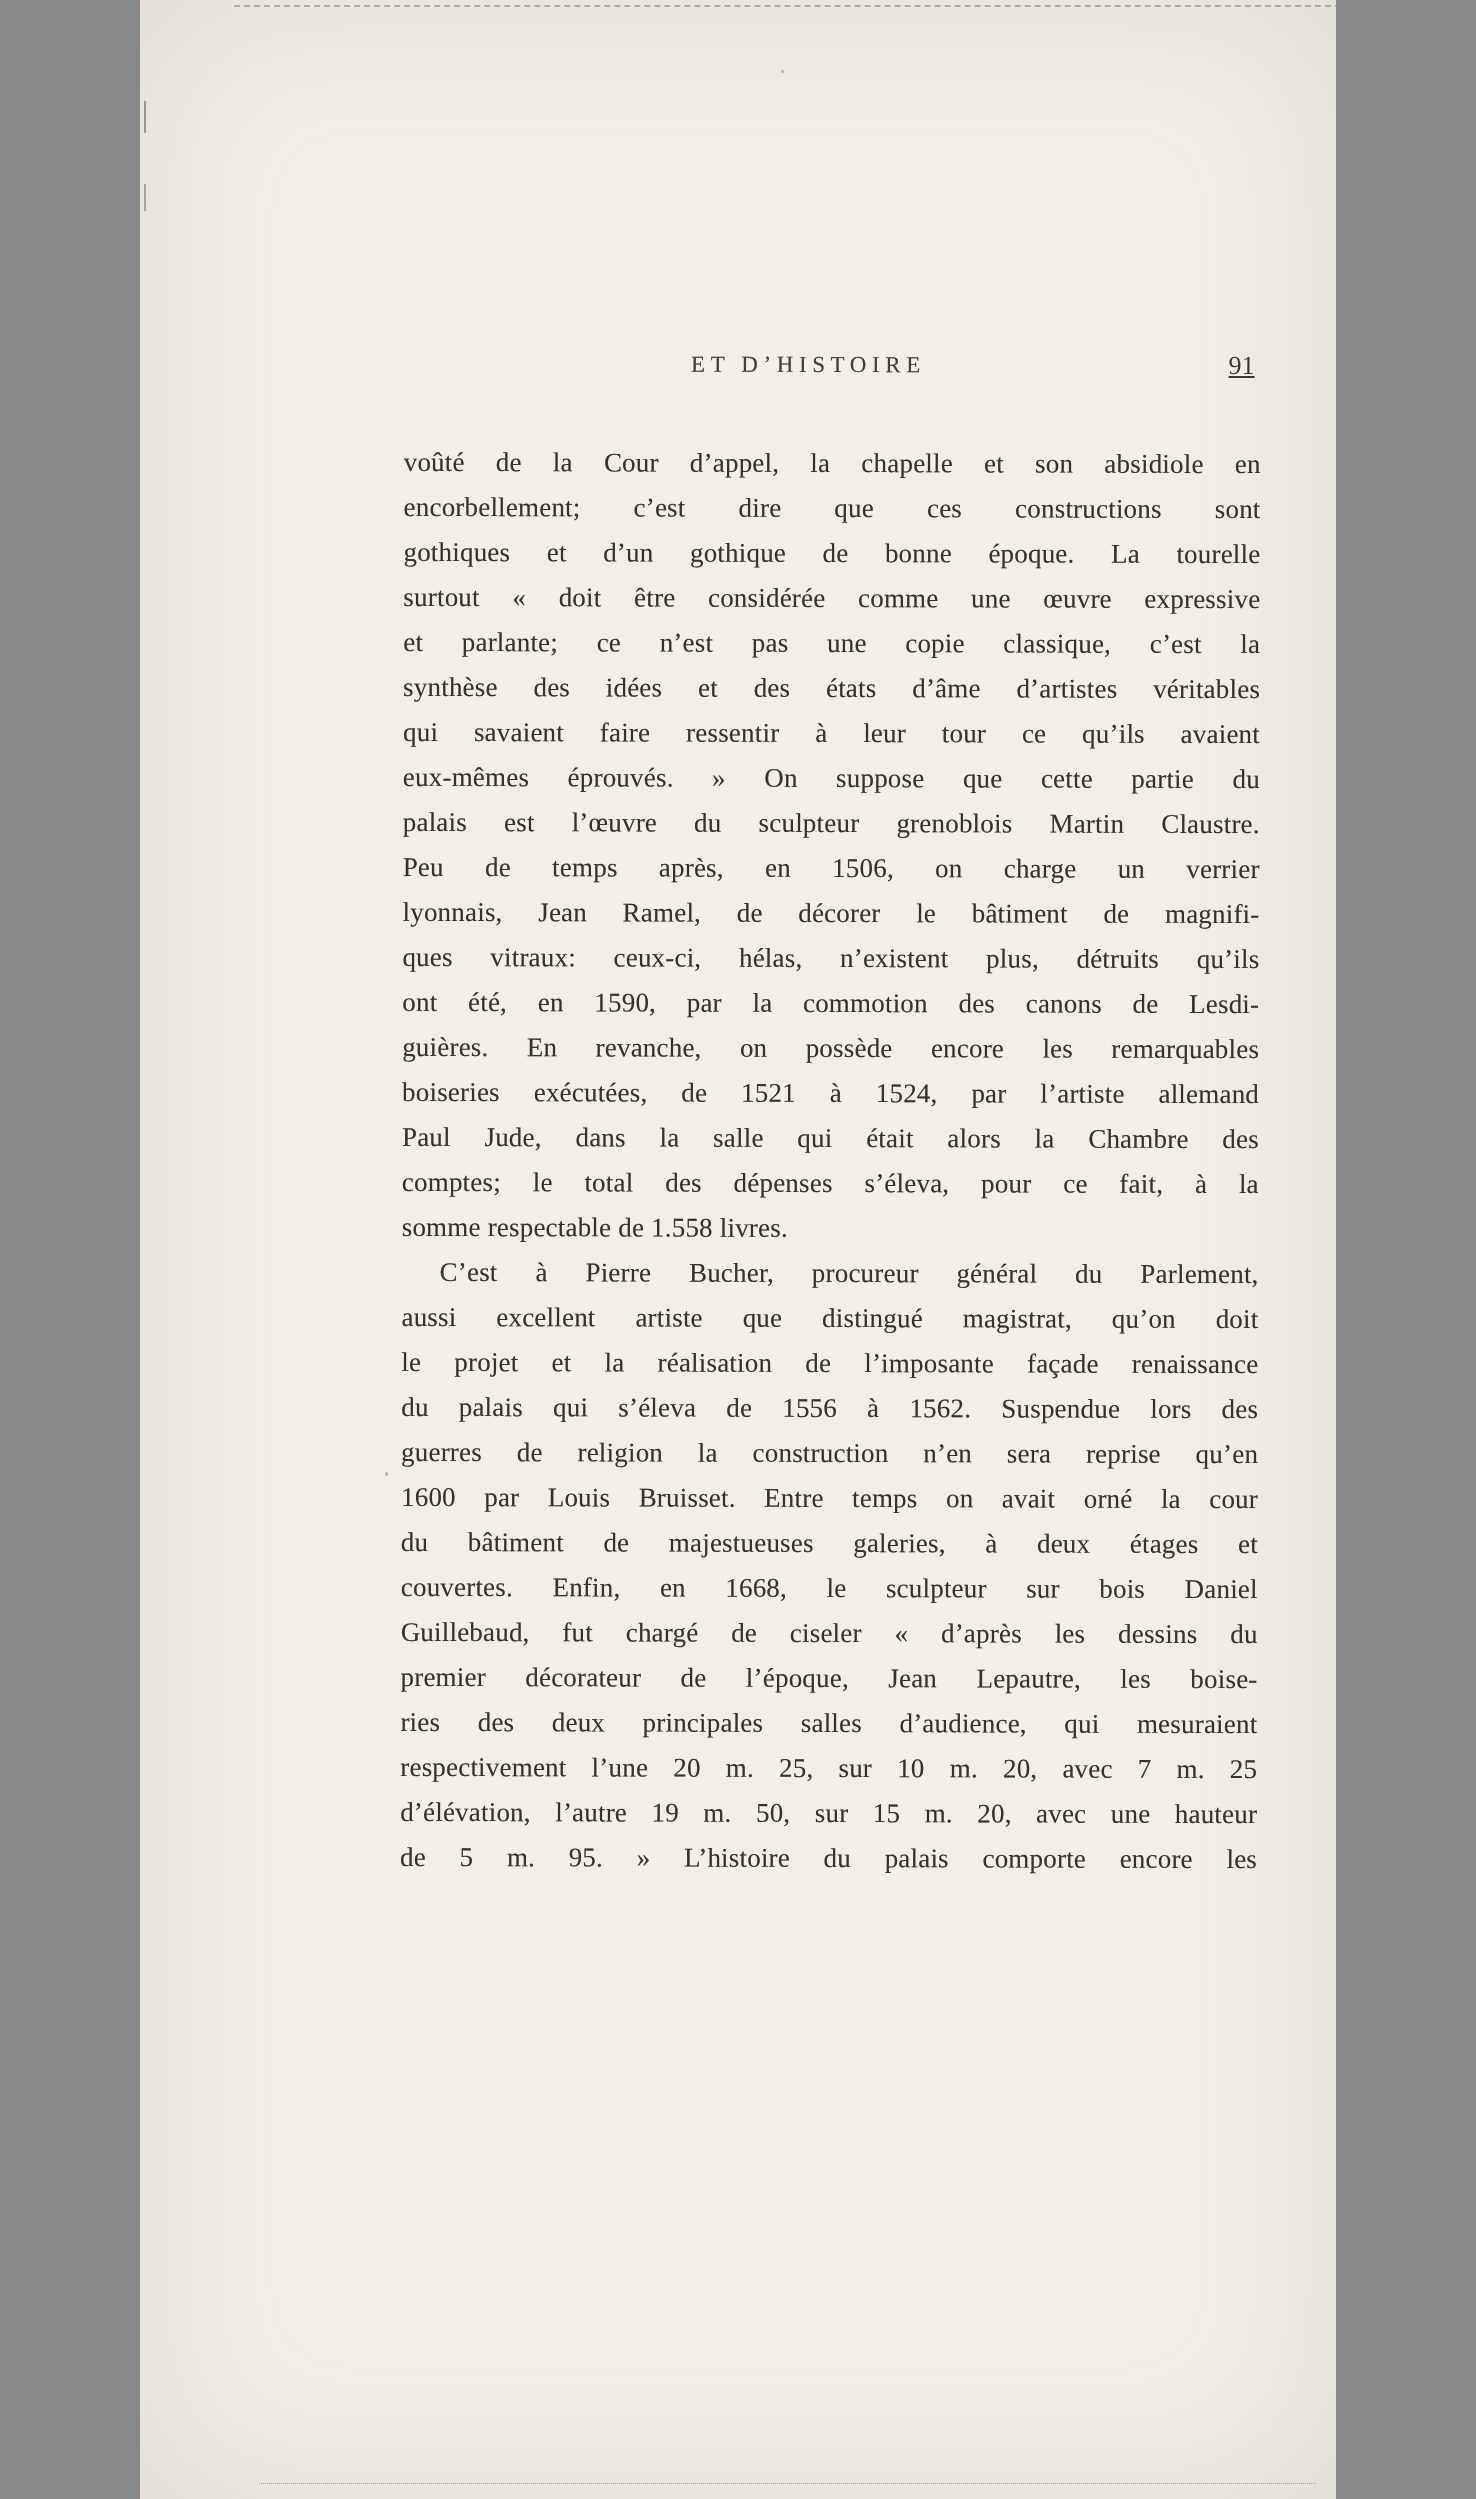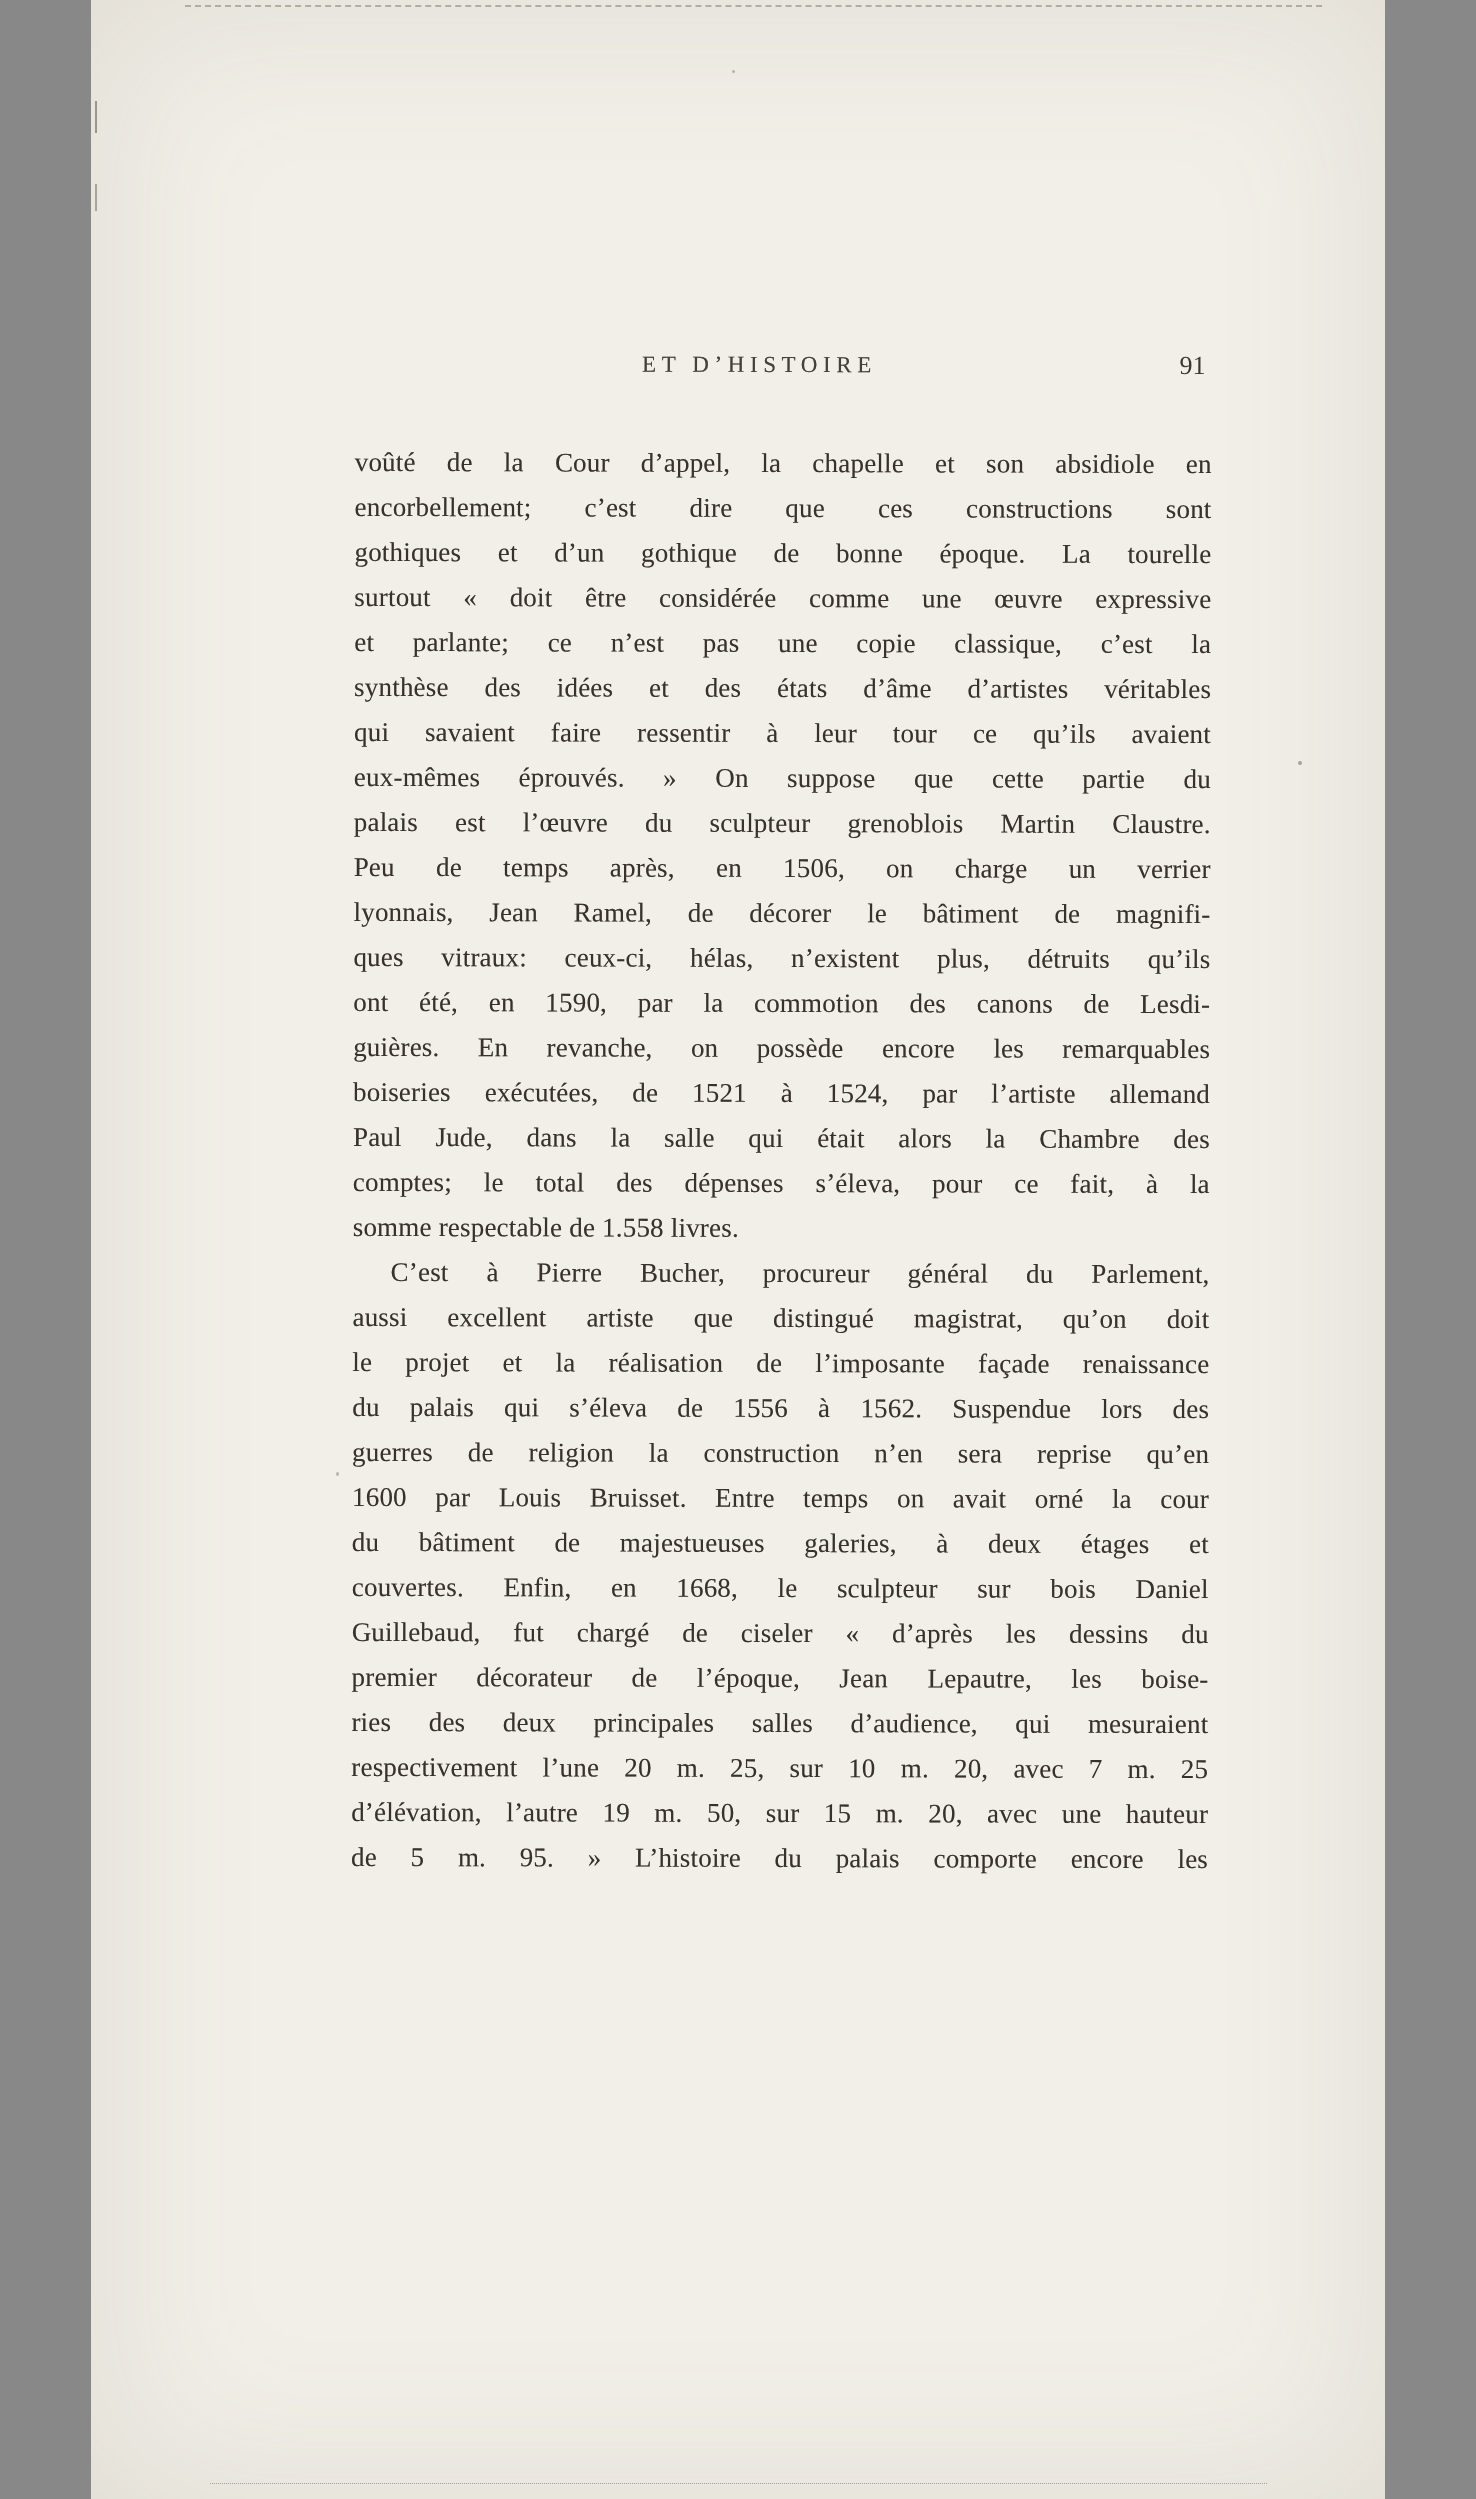--- a/index.html
+++ b/index.html
@@ -2,21 +2,21 @@
 <html style="--paper: #f2efe8; --ink: #38322b;font-size:12.7px"><head>
 <meta charset="utf-8">
 <style>
   html, body {
     margin: 0;
     padding: 0;
     background: #888;
   }
   .scan-page {
     position: relative;
-    width: 1294px;
+    width: 1196px;
     height: 2500px;
     margin: 0 auto;
     background: var(--paper, #f2efe8);
     box-shadow: inset 0 0 175px rgba(115, 105, 88, 0.14);
     overflow: hidden;
     font-family: "Liberation Serif", "DejaVu Serif", serif;
     color: var(--ink, #38322b);
   }
   .text-block {
     position: absolute;
@@ -40,20 +40,21 @@
     letter-spacing: 5.6px;
     color: #45403a;
     text-shadow: 0 0 0.4px rgba(60,54,46,.45);
   }
   .page-number {
     position: absolute;
     right: 6.4px;
     top: -1.6px;
     font-size: 26px;
     color: #3c362f;
+    text-decoration: underline;
   }
   .body-text {
     font-size: 27px;
     letter-spacing: 0.2px;
     text-shadow: 0 0 0.5px rgba(56,50,43,.35);
   }
   .line {
     line-height: 45px;
     height: 45px;
     white-space: normal;

